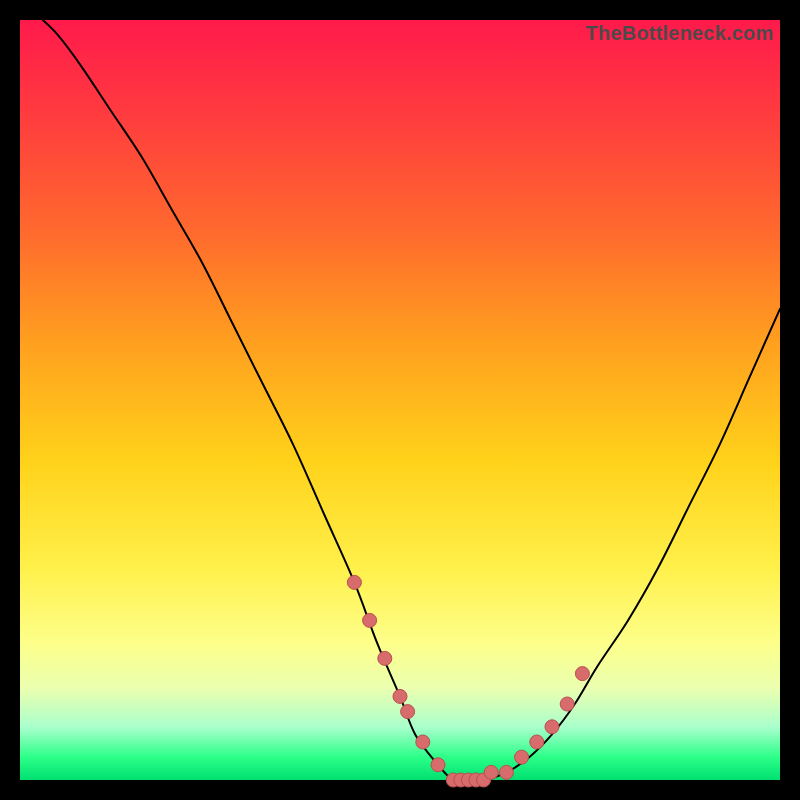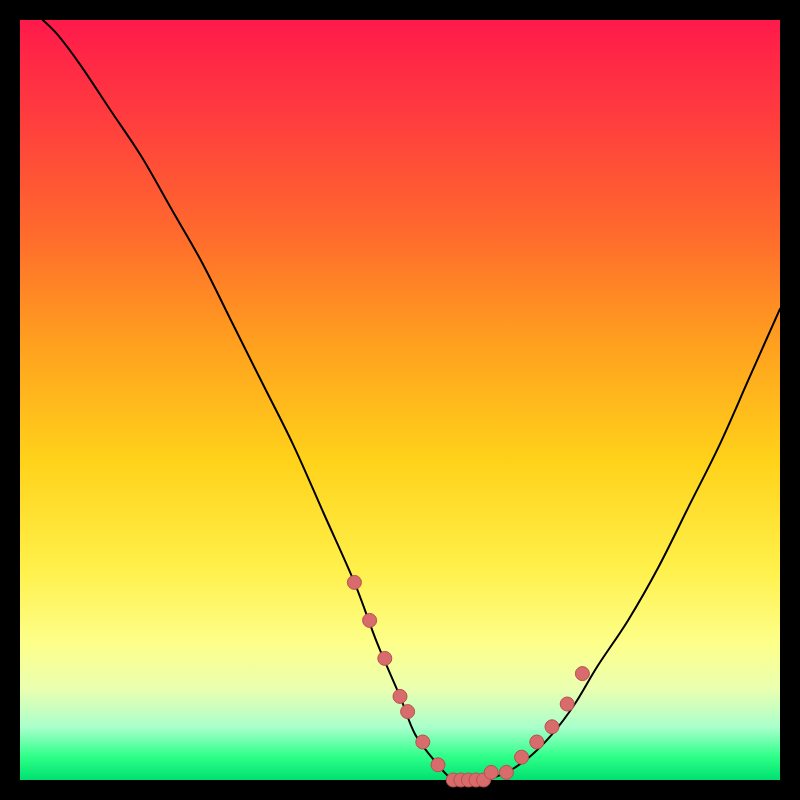--- a/index.html
+++ b/index.html
@@ -70,20 +70,21 @@
     fill: #d86b6b;
     stroke: #b94e4e;
     stroke-width: 1;
   }
 </style>
 </head>
 <body>
 
 <div class="frame">
   <div class="plot">
+    <span class="watermark">TheBottleneck.com</span>
     <svg viewBox="0 0 760 760">
       <g>
           <path d="M 22.8 0 C 25.333333333333336 2.5333333333333408, 31.666666666666668 7.600000000000041, 38 15.200000000000045 C 44.333333333333336 22.80000000000005, 51.93333333333334 32.93333333333336, 60.800000000000004 45.60000000000002 C 69.66666666666667 58.26666666666669, 81.06666666666666 76.00000000000004, 91.2 91.20000000000005 C 101.33333333333334 106.40000000000005, 111.46666666666667 120.33333333333341, 121.60000000000001 136.80000000000007 C 131.73333333333335 153.26666666666674, 141.86666666666667 172.26666666666668, 152 190 C 162.13333333333333 207.73333333333332, 172.26666666666668 224.19999999999993, 182.4 243.19999999999993 C 192.53333333333333 262.19999999999993, 202.66666666666669 283.73333333333335, 212.8 304 C 222.93333333333334 324.26666666666665, 233.0666666666667 344.53333333333336, 243.20000000000002 364.8 C 253.33333333333334 385.06666666666666, 263.46666666666664 404.0666666666667, 273.59999999999997 425.6 C 283.7333333333333 447.1333333333333, 293.8666666666667 471.2, 304 494 C 314.1333333333333 516.8, 325.5333333333333 540.8666666666667, 334.4 562.4 C 343.26666666666665 583.9333333333333, 349.59999999999997 604.2, 357.2 623.2 C 364.8 642.2, 373.6666666666667 661.2, 380 676.4 C 386.3333333333333 691.5999999999999, 388.8666666666667 703, 395.2 714.4 C 401.5333333333333 725.8, 411.66666666666674 737.1999999999999, 418.00000000000006 744.8 C 424.33333333333337 752.4, 428.1333333333333 757.4666666666667, 433.2 760 C 438.26666666666665 762.5333333333333, 443.3333333333333 760, 448.4 760 C 453.46666666666664 760, 457.26666666666665 761.2666666666667, 463.59999999999997 760 C 469.9333333333333 758.7333333333333, 478.8 756.1999999999999, 486.40000000000003 752.4 C 494.00000000000006 748.6, 501.6 743.5333333333334, 509.20000000000005 737.2 C 516.8000000000001 730.8666666666667, 524.4 723.2666666666667, 532 714.4 C 539.6 705.5333333333333, 547.1999999999999 695.4, 554.8 684 C 562.4 672.6, 568.7333333333333 659.9333333333334, 577.6 646 C 586.4666666666667 632.0666666666666, 597.8666666666667 616.8666666666667, 608 600.4 C 618.1333333333333 583.9333333333333, 628.2666666666667 566.2, 638.4 547.2 C 648.5333333333333 528.2, 658.6666666666666 506.6666666666667, 668.8 486.40000000000003 C 678.9333333333333 466.1333333333334, 689.0666666666667 447.1333333333334, 699.2 425.6 C 709.3333333333334 404.06666666666666, 719.4666666666667 380, 729.6 357.2 C 739.7333333333333 334.4, 754.9333333333334 300.2, 760 288.8" class="curve" style="stroke: rgb(0, 0, 0);"></path>
         </g>
       <g>
           <circle cx="334.4" cy="562.4" r="7" class="dot" style="fill: rgb(216, 107, 107);"></circle>
           <circle cx="349.6" cy="600.4" r="7" class="dot" style="fill: rgb(216, 107, 107);"></circle>
           <circle cx="364.8" cy="638.4" r="7" class="dot" style="fill: rgb(216, 107, 107);"></circle>
           <circle cx="380" cy="676.4" r="7" class="dot" style="fill: rgb(216, 107, 107);"></circle>
           <circle cx="387.6" cy="691.6" r="7" class="dot" style="fill: rgb(216, 107, 107);"></circle>

